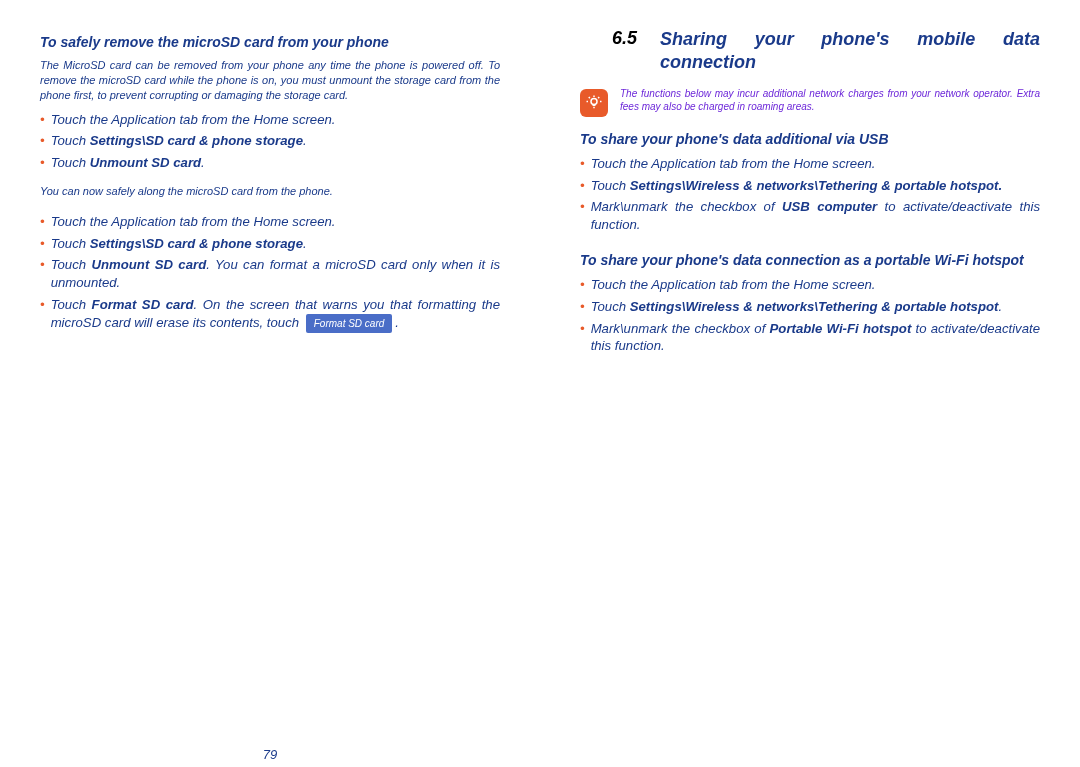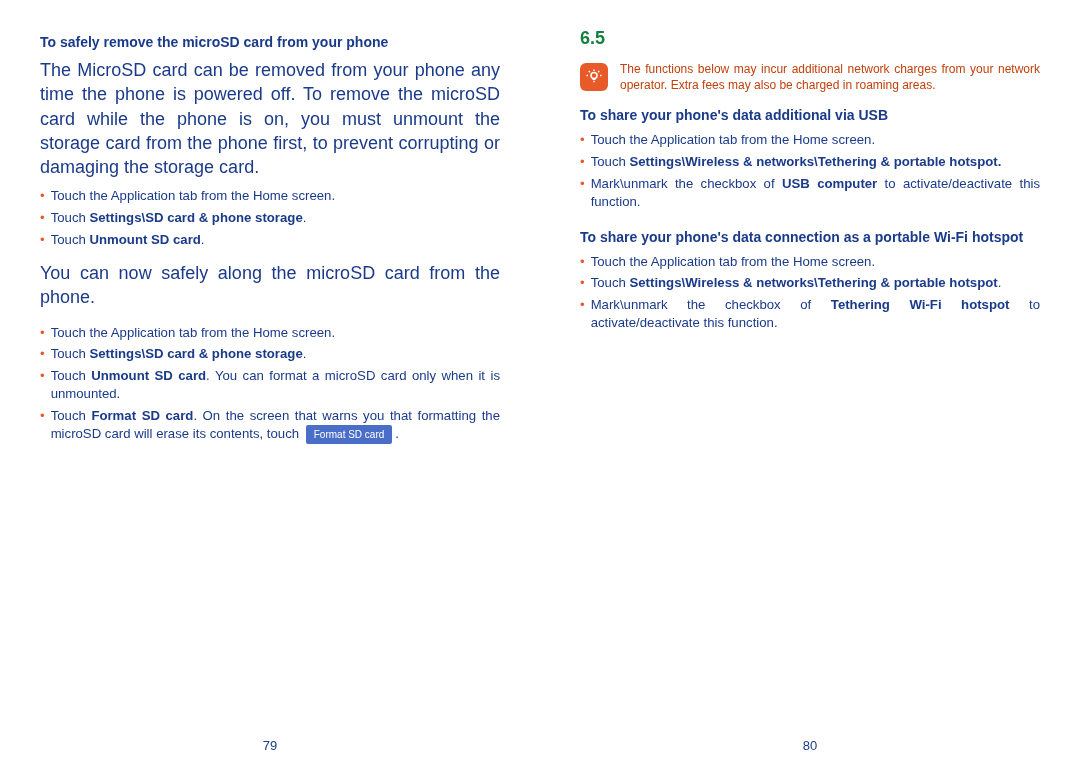--- a/index.html
+++ b/index.html
@@ -10,39 +10,40 @@
     font-family: Arial, Helvetica, sans-serif;
     color: #1a3a8a;
     display: flex;
     position: relative;
   }
   .page {
     width: 540px;
     height: 767px;
     padding: 28px 40px 20px 40px;
     position: relative;
+    font-style: italic;
   }
   .page-num {
     position: absolute;
-    bottom: 14px;
+    bottom: 5px;
     width: 100%;
     left: 0;
     text-align: center;
     font-size: 13px;
     color: #1a3a8a;
   }
   .sub-heading {
     font-weight: bold;
     font-size: 14px;
     color: #1a3a8a;
     margin-bottom: 8px;
     margin-top: 6px;
   }
   .body-text {
-    font-size: 18px;
+    font-size: 11px;
     line-height: 1.35;
     text-align: justify;
     color: #1a3a8a;
     margin-bottom: 8px;
   }
   .bullet-list { margin-bottom: 6px; }
   .bullet {
     display: flex;
     align-items: flex-start;
     font-size: 13.2px;
@@ -59,23 +60,24 @@
   .bullet .txt { flex: 1; text-align: justify; color: #1a3a8a; }
   .bold { font-weight: bold; }
   .section-row {
     display: flex;
     align-items: flex-start;
     margin-bottom: 10px;
   }
   .section-num {
     font-weight: bold;
     font-size: 18px;
-    color: #15803d;
+    color: #000000;
     width: 48px;
     flex-shrink: 0;
+    margin-left: 32px;
   }
   .section-title {
     font-weight: bold;
     font-size: 18px;
     color: #1a3a8a;
     text-align: justify;
     flex: 1;
     line-height: 1.3;
   }
   .note-row {
@@ -91,24 +93,24 @@
     display: flex;
     align-items: center;
     justify-content: center;
     color: #fff;
     font-size: 17px;
     margin-right: 12px;
     flex-shrink: 0;
     margin-top: 2px;
   }
   .note-text {
-    font-size: 12px;
-    line-height: 1.35;
-    text-align: justify;
-    color: #c2410c;
+    font-size: 10px;
+    line-height: 1.35;
+    text-align: justify;
+    color: #6d28d9;
     flex: 1;
   }
   .btn-inline {
     display: inline-block;
     background: #4a6dc7;
     color: #fff;
     font-size: 10px;
     padding: 3px 8px;
     border-radius: 2px;
     vertical-align: middle;
@@ -159,20 +161,21 @@
         <span class="dot">•</span>
         <span class="txt"><span>Touch </span><span class="bold">Format SD card</span><span>. On the screen that warns you that formatting the microSD card will erase its contents, touch </span><span class="btn-inline">Format SD card</span><span>.</span></span>
       </div>
   </div>
   <div class="page-num">79</div>
 </div>
 
 <div class="page">
   <div class="section-row">
     <div class="section-num">6.5</div>
+    <div class="section-title justify-wide">Sharing your phone's mobile data connection</div>
   </div>
 
   <div class="note-row">
     <div class="note-icon">
       <svg width="18" height="18" viewBox="0 0 24 24" fill="none" stroke="#fff" stroke-width="2">
         <circle cx="12" cy="10" r="4"></circle>
         <path d="M10 15h4 M11 18h2"></path>
         <path d="M12 2v2 M4 10H2 M22 10h-2 M5 4l1.5 1.5 M19 4l-1.5 1.5"></path>
       </svg>
     </div>
@@ -200,17 +203,16 @@
     <div class="bullet">
         <span class="dot">•</span>
         <span class="txt">Touch the Application tab from the Home screen.</span>
       </div>
     <div class="bullet">
         <span class="dot">•</span>
         <span class="txt"><span>Touch </span><span class="bold">Settings\Wireless &amp; networks\Tethering &amp; portable hotspot</span><span>.</span></span>
       </div>
     <div class="bullet">
         <span class="dot">•</span>
-        <span class="txt"><span>Mark\unmark the checkbox of </span><span class="bold">Tethering Wi-Fi hotspot</span><span> to activate/deactivate this function.</span></span>
-      </div>
-  </div>
-  <div class="page-num">80</div>
+        <span class="txt"><span>Mark\unmark the checkbox of </span><span class="bold">Portable Wi-Fi hotspot</span><span> to activate/deactivate this function.</span></span>
+      </div>
+  </div>
 </div>
 
 </body></html>

